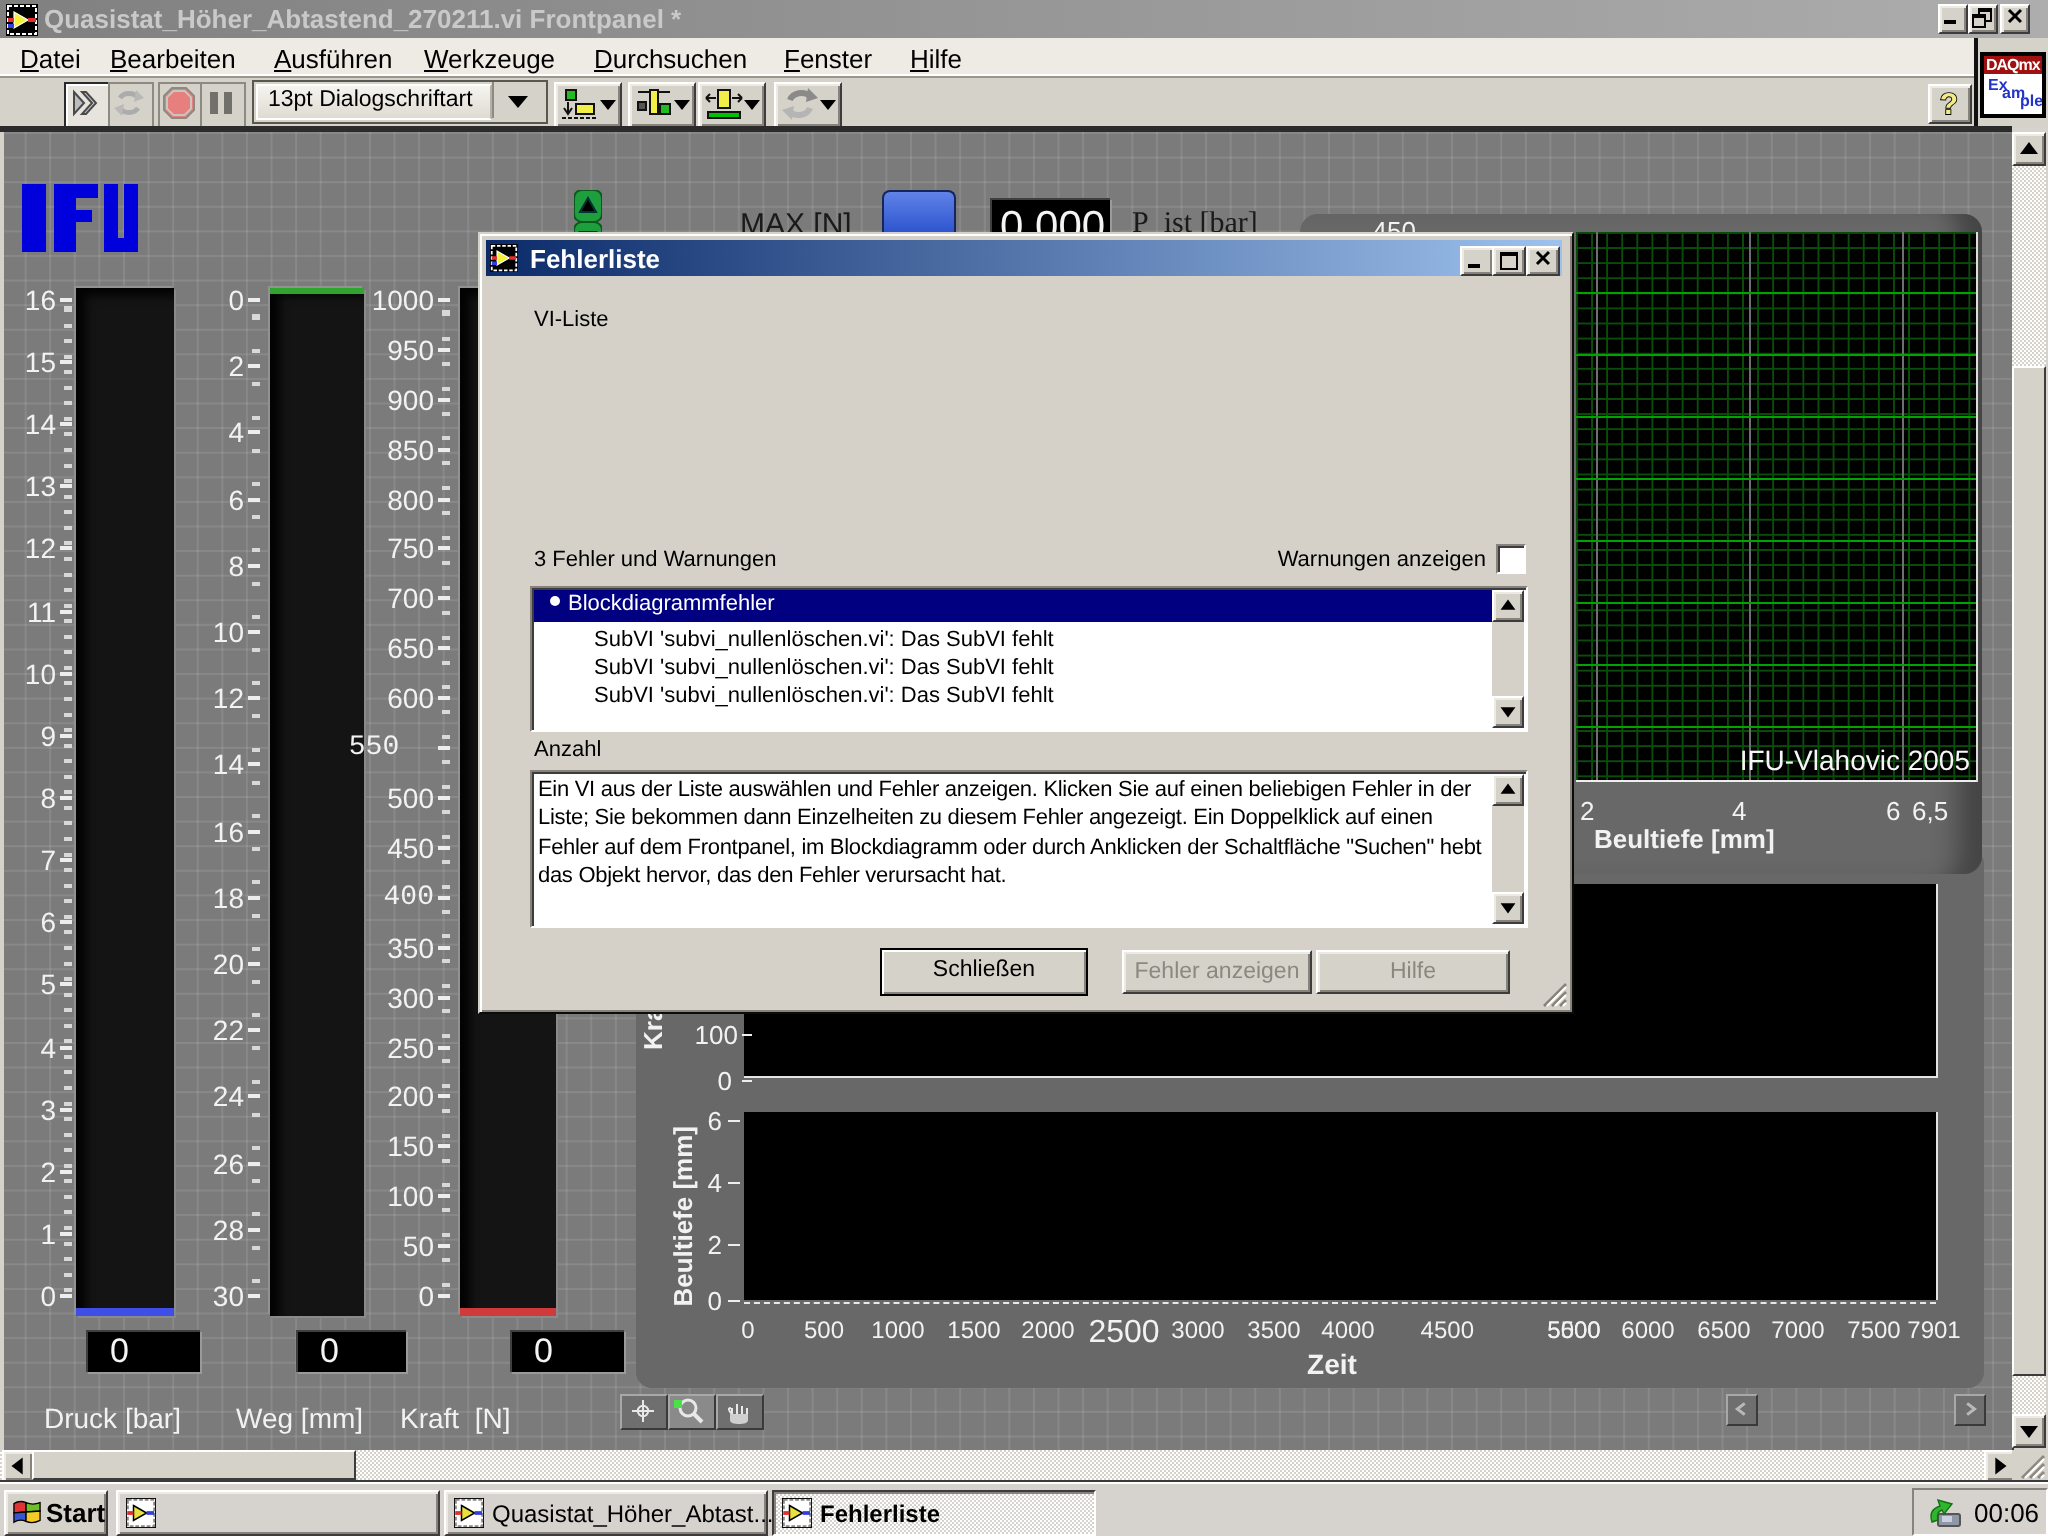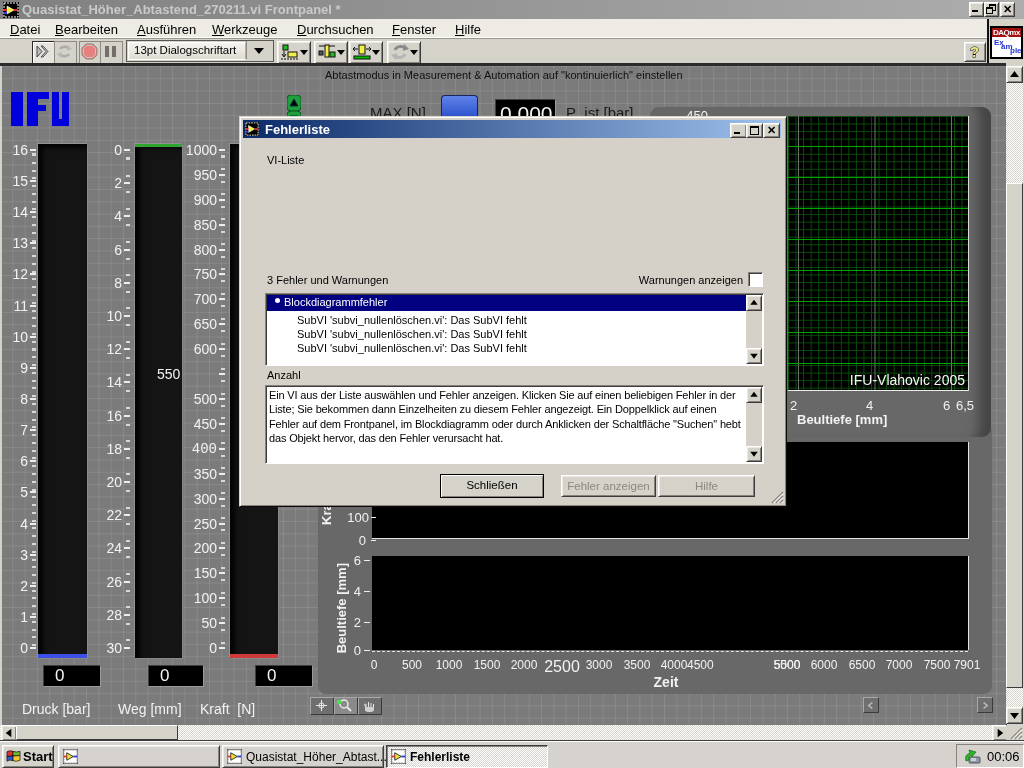--- a/index.html
+++ b/index.html
@@ -131,21 +131,20 @@
   <text x="2" y="8" font-family="Liberation Sans" font-size="8" font-weight="bold" fill="#2233CC">Ex</text>
   <text x="9" y="12" font-family="Liberation Sans" font-size="8" font-weight="bold" fill="#2233CC">am</text>
   <text x="18" y="16" font-family="Liberation Sans" font-size="8" font-weight="bold" fill="#2233CC">ple</text>
  </svg>
 </div>
 <div class="a" style="left:0;top:63px;width:1006px;height:3px;background:#2B2B2B;"></div>
 <div class="a" id="panel" style="left:0;top:66px;width:1006px;height:659px;background-color:#7B7B7B;
  background-image:linear-gradient(to right,rgba(255,255,255,0.10) 1px,transparent 1px),
  linear-gradient(to bottom,rgba(255,255,255,0.10) 1px,transparent 1px);
  background-size:12.3px 12.3px;border-right:1px solid #3A3A3A;overflow:hidden;">
-<span class="a" style="left:325px;top:3px;font-size:11px;color:#101010;">Abtastmodus in Measurement &amp; Automation auf "kontinuierlich" einstellen</span>
 <svg class="a" style="left:11px;top:26px" width="58" height="34" viewBox="0 0 58 34">
  <rect x="0" y="0" width="12" height="34" fill="#0000DD"></rect>
  <rect x="16" y="0" width="11" height="34" fill="#0000DD"></rect>
  <rect x="16" y="0" width="22" height="7" fill="#0000DD"></rect>
  <rect x="16" y="13" width="19" height="6" fill="#0000DD"></rect>
  <rect x="41" y="0" width="7" height="34" fill="#0000DD"></rect>
  <rect x="51" y="0" width="7" height="34" fill="#0000DD"></rect>
  <rect x="41" y="27" width="17" height="7" fill="#0000DD"></rect>
 </svg>
 
@@ -156,21 +155,21 @@
  <path d="M7 28 L11 21 L3 21 Z" fill="#063" stroke="#033"></path>
 </svg>
 <div class="a" style="left:303px;top:44px;width:62px;height:29px;background:#000;box-shadow:inset 1px 1px 0 #3F3F3F, 1px 1px 0 #9A9A9A;margin-top:13px;">
  <span class="a" style="left:5px;top:3px;font-size:21px;color:#F4F4F4;">300.0</span>
     </div>
 <span class="a" style="left:370px;top:38px;font-size:15px;color:#1A1A1A;">MAX [N]</span>
 <div class="a" style="left:441px;top:29px;width:35px;height:22px;border-radius:4px 4px 0 0;background:linear-gradient(#5F83E8,#2A50CC);border:1px solid #16255E;border-bottom:none;"></div>
 <div class="a" style="left:495px;top:33px;width:60px;height:29px;background:#000;box-shadow:inset 1px 1px 0 #3F3F3F, 1px 1px 0 #9A9A9A;">
  <span class="a" style="left:5px;top:3px;font-size:21px;color:#F4F4F4;">0.000</span>
     </div>
-<span class="a" style="left:566px;top:38px;font-size:15px;color:#1A1A1A;">P_ist [bar]</span>
+<span class="a" style="left:566px;top:38px;font-size:15px;color:#1A1A1A;font-family:Liberation Serif, serif;">P_ist [bar]</span>
 <div class="a" style="left:38px;top:78px;width:49px;height:514px;background:#141414;box-shadow:inset 5px 4px 5px rgba(0,0,0,0.85), -1px -1px 0 #929292, 1px 1px 0 #8A8A8A;">
       <div class="a" style="left:0;bottom:0;width:49px;height:4px;background:#3C50E8;"></div>
     </div>
     <div class="a" style="left:135px;top:78px;width:47px;height:514px;background:#141414;box-shadow:inset 5px 4px 5px rgba(0,0,0,0.85), -1px -1px 0 #929292, 1px 1px 0 #8A8A8A;">
       <div class="a" style="left:0;top:0;width:47px;height:3px;background:#2FA52F;"></div>
     </div>
     <div class="a" style="left:230px;top:78px;width:48px;height:514px;background:#141414;box-shadow:inset 5px 4px 5px rgba(0,0,0,0.85), -1px -1px 0 #929292, 1px 1px 0 #8A8A8A;">
       <div class="a" style="left:0;bottom:0;width:48px;height:4px;background:#D03A3A;"></div>
     </div>
     <span class="a wt" style="left:-32px;top:76px;width:60px;text-align:right;font-size:14px;">16</span>
@@ -252,21 +251,21 @@
     <span class="a wt" style="left:157px;top:176px;width:60px;text-align:right;font-size:14px;">800</span>
     <div class="a" style="left:219px;top:183px;width:6px;height:2px;background:#EDEDED;"></div>
     <span class="a wt" style="left:157px;top:200px;width:60px;text-align:right;font-size:14px;">750</span>
     <div class="a" style="left:219px;top:207px;width:6px;height:2px;background:#EDEDED;"></div>
     <span class="a wt" style="left:157px;top:225px;width:60px;text-align:right;font-size:14px;">700</span>
     <div class="a" style="left:219px;top:232px;width:6px;height:2px;background:#EDEDED;"></div>
     <span class="a wt" style="left:157px;top:250px;width:60px;text-align:right;font-size:14px;">650</span>
     <div class="a" style="left:219px;top:257px;width:6px;height:2px;background:#EDEDED;"></div>
     <span class="a wt" style="left:157px;top:275px;width:60px;text-align:right;font-size:14px;">600</span>
     <div class="a" style="left:219px;top:282px;width:6px;height:2px;background:#EDEDED;"></div>
-    <span class="a wt" style="left:157px;top:300px;width:60px;text-align:left;font-size:14px;">550</span>
+    <span class="a wt" style="left:157px;top:300px;width:60px;text-align:center;font-size:14px;font-family:Liberation Mono, monospace;">550</span>
     <div class="a" style="left:219px;top:307px;width:6px;height:2px;background:#EDEDED;"></div>
     <span class="a wt" style="left:157px;top:325px;width:60px;text-align:right;font-size:14px;">500</span>
     <div class="a" style="left:219px;top:332px;width:6px;height:2px;background:#EDEDED;"></div>
     <span class="a wt" style="left:157px;top:350px;width:60px;text-align:right;font-size:14px;">450</span>
     <div class="a" style="left:219px;top:357px;width:6px;height:2px;background:#EDEDED;"></div>
     <span class="a wt" style="left:157px;top:375px;width:60px;text-align:right;font-size:14px;font-family:Liberation Mono, monospace;">400</span>
     <div class="a" style="left:219px;top:382px;width:6px;height:2px;background:#EDEDED;"></div>
     <span class="a wt" style="left:157px;top:400px;width:60px;text-align:right;font-size:14px;">350</span>
     <div class="a" style="left:219px;top:407px;width:6px;height:2px;background:#EDEDED;"></div>
     <span class="a wt" style="left:157px;top:425px;width:60px;text-align:right;font-size:14px;">300</span>
@@ -316,21 +315,21 @@
     <div class="a wt" style="left:334px;top:497px;font-size:13px;font-weight:bold;writing-mode:vertical-rl;transform:rotate(180deg);">Beultiefe [mm]</div>
     <span class="a wt" style="left:349px;top:592px;width:50px;text-align:center;font-size:12px;">0</span>
     <span class="a wt" style="left:387px;top:592px;width:50px;text-align:center;font-size:12px;">500</span>
     <span class="a wt" style="left:424px;top:592px;width:50px;text-align:center;font-size:12px;">1000</span>
     <span class="a wt" style="left:462px;top:592px;width:50px;text-align:center;font-size:12px;">1500</span>
     <span class="a wt" style="left:499px;top:592px;width:50px;text-align:center;font-size:12px;">2000</span>
     <span class="a wt" style="left:537px;top:592px;width:50px;text-align:center;font-size:16px;">2500</span>
     <span class="a wt" style="left:574px;top:592px;width:50px;text-align:center;font-size:12px;">3000</span>
     <span class="a wt" style="left:612px;top:592px;width:50px;text-align:center;font-size:12px;">3500</span>
     <span class="a wt" style="left:649px;top:592px;width:50px;text-align:center;font-size:12px;">4000</span>
-    <span class="a wt" style="left:687px;top:592px;width:50px;text-align:left;font-size:12px;">4500</span>
+    <span class="a wt" style="left:687px;top:592px;width:50px;text-align:right;font-size:12px;">4500</span>
     <span class="a wt" style="left:724px;top:592px;width:50px;text-align:center;font-size:12px;padding-left:38px;">5000</span>
     <span class="a wt" style="left:762px;top:592px;width:50px;text-align:center;font-size:12px;">5500</span>
     <span class="a wt" style="left:799px;top:592px;width:50px;text-align:center;font-size:12px;">6000</span>
     <span class="a wt" style="left:837px;top:592px;width:50px;text-align:center;font-size:12px;">6500</span>
     <span class="a wt" style="left:874px;top:592px;width:50px;text-align:center;font-size:12px;">7000</span>
     <span class="a wt" style="left:912px;top:592px;width:50px;text-align:center;font-size:12px;">7500</span>
     <span class="a wt" style="left:942px;top:592px;width:50px;text-align:center;font-size:12px;">7901</span>
     <span class="a wt" style="left:641px;top:608px;width:50px;text-align:center;font-size:14px;font-weight:bold;">Zeit</span>
     <div class="a" style="left:310px;top:631px;width:22px;height:16px;background:#6F6F6F;border:1px solid;border-color:#A8A8A8 #3A3A3A #3A3A3A #A8A8A8;"><svg width="21" height="15" viewBox="0 0 21 15">
         <path d="M10.5 2 V13 M5 7.5 H16" stroke="#E8E8E8"></path>
@@ -354,21 +353,21 @@
 <div class="a" style="left:650px;top:41px;width:341px;height:330px;background:#686868;border-radius:9px;
  box-shadow:inset -20px 0 12px -8px rgba(40,40,40,0.55);"></div>
 <span class="a wt" style="left:668px;top:42px;width:40px;text-align:right;font-size:13px;">450</span>
 <div class="a" style="left:787px;top:50px;width:181px;height:275px;background-color:#000;border-left:1px solid #666;
  background-image:
   linear-gradient(to bottom,#00A400 1px,transparent 1px),
   linear-gradient(to right,#6F6F6F 1px,transparent 1px),
   linear-gradient(to right,#0A4D0A 1px,transparent 1px),
   linear-gradient(to bottom,#0A4D0A 1px,transparent 1px);
  background-size:100% 31px,76.5px 100%,7.55px 100%,100% 7.55px;
- background-position:0 30px,10px 0,0 0,0 0;">
+ background-position:0 30px,10px 0,0 0,0 0;padding-left:20px;">
  <span class="a" style="right:4px;bottom:3px;font-size:14px;color:#F6F6F6;">IFU-Vlahovic 2005</span>
  <div class="a" style="left:0;right:0;bottom:0;height:1px;background:#EEE;"></div>
  <div class="a" style="top:0;right:0;bottom:0;width:1px;background:#DDD;"></div>
 </div>
 <span class="a wt" style="left:790px;top:332px;font-size:13px;">2</span>
 <span class="a wt" style="left:866px;top:332px;font-size:13px;">4</span>
 <span class="a wt" style="left:943px;top:332px;font-size:13px;">6</span>
 <span class="a wt" style="left:956px;top:332px;font-size:13px;">6,5</span>
 <span class="a wt" style="left:797px;top:346px;font-size:13px;font-weight:bold;">Beultiefe [mm]</span>
 </div>

